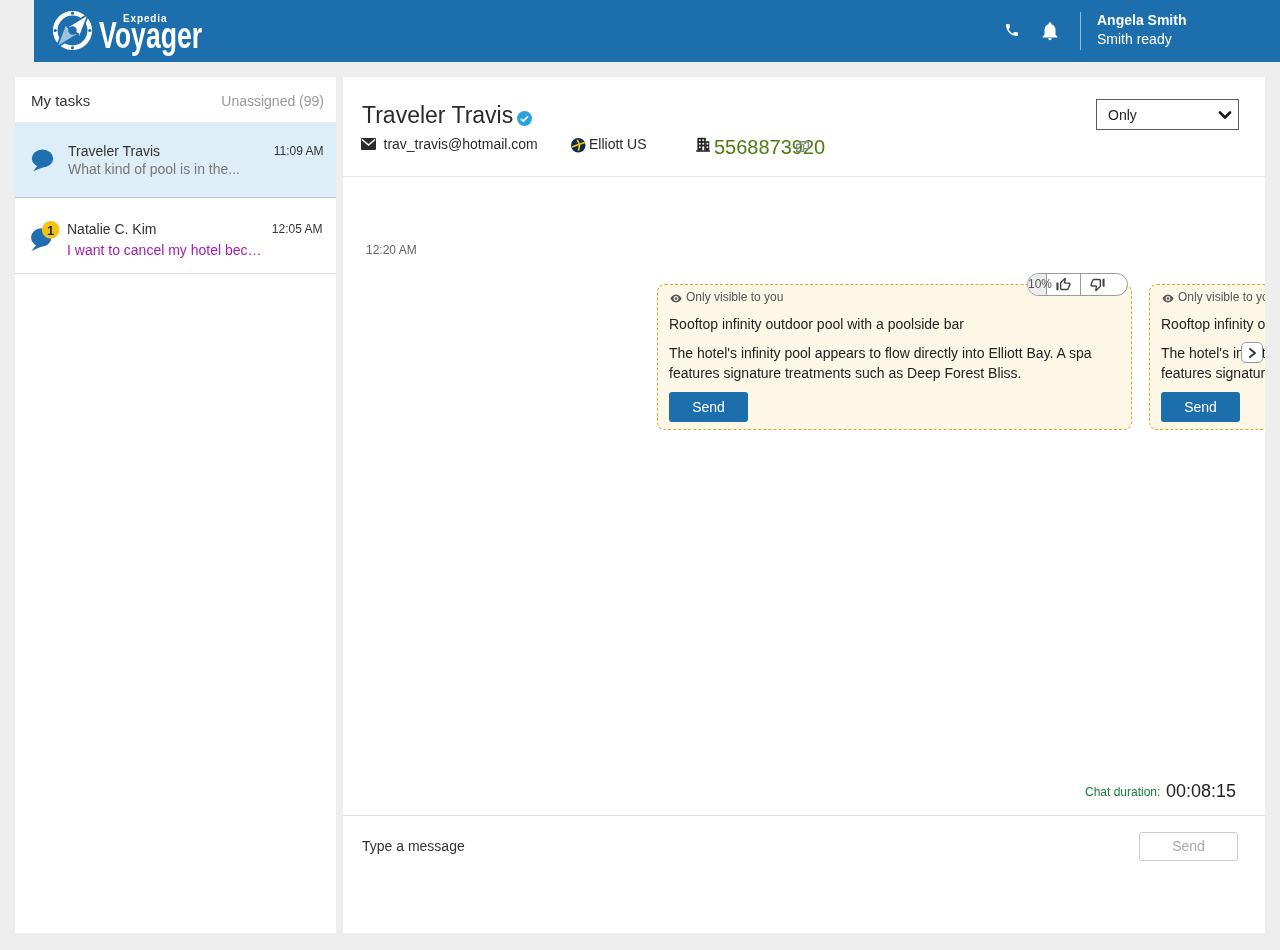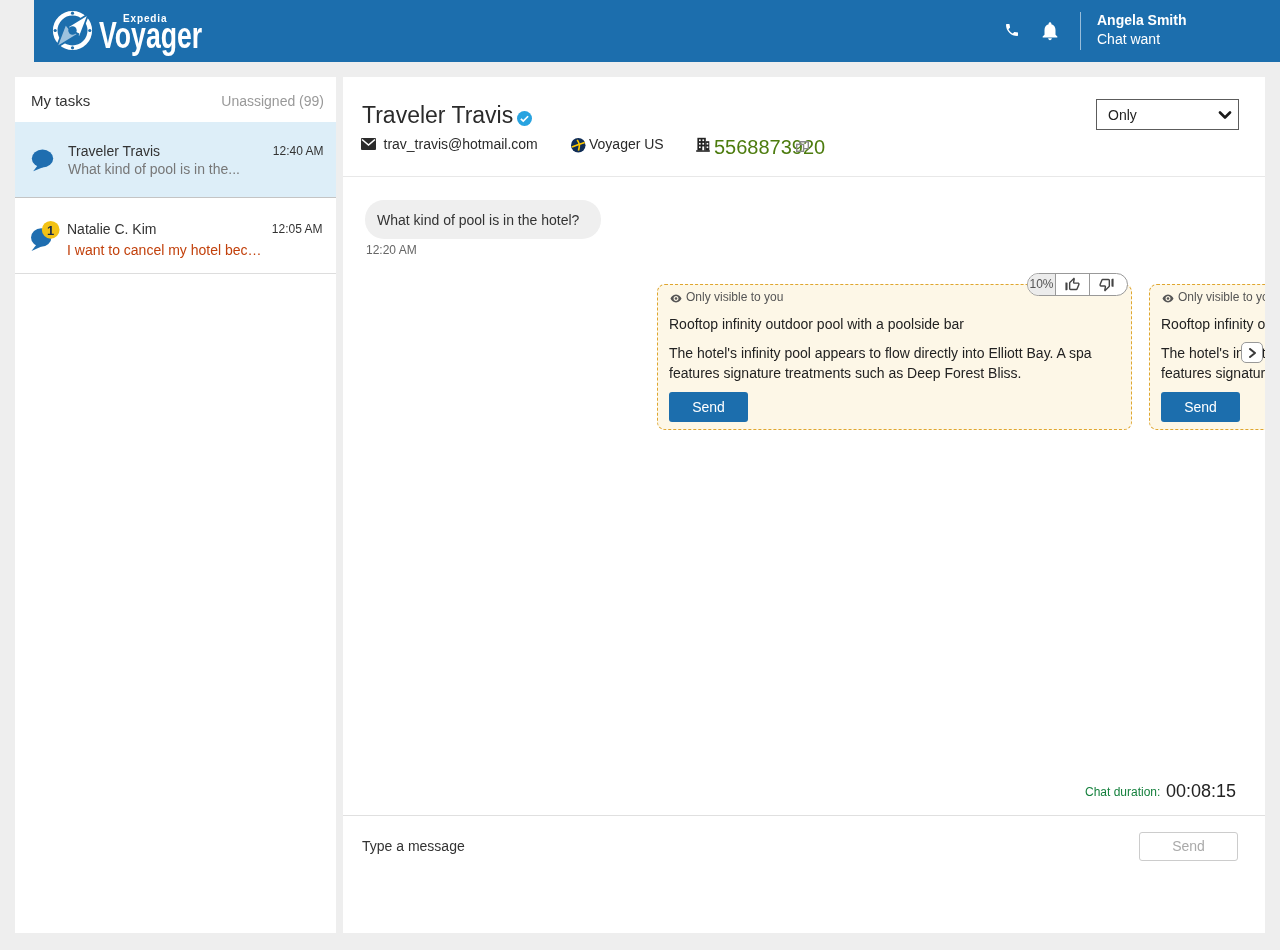--- a/index.html
+++ b/index.html
@@ -18,21 +18,21 @@
 
 #main { position:absolute; left:343px; top:77px; width:922px; height:856px; background:#fff; overflow:hidden; }
 #main-head { position:absolute; left:0; top:0; width:922px; height:100px; border-bottom:1px solid #e8e8e8; }
 #close-dd { position:absolute; left:753px; top:22px; width:143px; height:31px; border:1px solid #5c5c5c; background:#fff; }
 #msg-bubble { position:absolute; left:22px; top:123px; width:236px; height:39px; background:#efefef; border-radius:19px; }
 .card { position:absolute; top:207px; width:475px; height:146px; background:#fdf7e7; border:1px dashed #dfa62f; border-radius:8px; }
 #card1 { left:314px; }
 #card2 { left:806px; }
 .send-btn { position:absolute; width:79px; height:30px; background:#1c6ead; border-radius:3px; color:#fff; font-size:14px; text-align:center; line-height:30px; }
 #pill { position:absolute; left:684px; top:196px; width:101px; height:23px; background:#fff; border:1px solid #999; border-radius:11.5px; display:flex; overflow:hidden; }
-#pill-pct { width:28px; background:#ececec; border-right:1px solid #999; font-size:12px; color:#555; text-align:center; line-height:21px; }
+#pill-pct { width:19px; background:#ececec; border-right:1px solid #999; font-size:12px; color:#555; text-align:center; line-height:21px; }
 .pill-seg { width:33px; display:flex; align-items:center; justify-content:center; }
 #pill-sep { width:1px; background:#999; }
 #next-btn { position:absolute; left:898px; top:265px; width:22px; height:21px; background:#fff; border:1px solid #999; border-radius:5px; display:flex; align-items:center; justify-content:center; }
 #input-area { position:absolute; left:0; top:738px; width:922px; height:118px; border-top:1px solid #e0e0e0; }
 #send-dis { position:absolute; left:796px; top:16px; width:99px; height:29px; background:#fff; border:1px solid #ccc; border-radius:3px; color:#aaa; font-size:14px; text-align:center; line-height:27px; }
 </style>
 </head>
 <body>
 
 <div id="header">
@@ -50,50 +50,50 @@
   <div class="abs" style="left:65px;top:18px;color:#fff;font-size:36px;font-weight:bold;transform:scaleX(0.74);transform-origin:0 0;">Voyager</div>
 
   <svg class="abs" style="left:970px;top:22px" width="16" height="16" viewBox="0 0 24 24" fill="#fff">
     <path d="M6.62 10.79c1.44 2.83 3.76 5.14 6.59 6.59l2.2-2.2c.27-.27.67-.36 1.02-.24 1.12.37 2.33.57 3.57.57.55 0 1 .45 1 1V20c0 .55-.45 1-1 1-9.39 0-17-7.61-17-17 0-.55.45-1 1-1h3.5c.55 0 1 .45 1 1 0 1.25.2 2.45.57 3.57.11.35.03.74-.24 1.02l-2.2 2.2z"></path>
   </svg>
   <svg class="abs" style="left:1004.5px;top:19.5px" width="22" height="22" viewBox="0 0 24 24" fill="#fff">
     <path d="M12 22c1.1 0 2-.9 2-2h-4c0 1.1.89 2 2 2zm6-6v-5c0-3.07-1.64-5.64-4.5-6.32V4c0-.83-.67-1.5-1.5-1.5s-1.5.67-1.5 1.5v.68C7.63 5.36 6 7.92 6 11v5l-2 2v1h16v-1l-2-2z"></path>
   </svg>
   <div id="hdr-divider"></div>
   <div class="abs" style="left:1063px;top:13px;color:#fff;font-size:14px;font-weight:bold">Angela Smith</div>
-  <div class="abs" style="left:1063px;top:32px;color:#fff;font-size:14px">Chat want</div>
+  <div class="abs" style="left:1063px;top:32px;color:#fff;font-size:14px">Smith ready</div>
   <svg class="abs" style="left:1254px;top:35px" width="12" height="9" viewBox="0 0 13 9" fill="none">
     <path d="M1.5 1.5 L6.5 6.5 L11.5 1.5" stroke="#fff" stroke-width="2.6" stroke-linecap="round" stroke-linejoin="round"></path>
   </svg>
 </div>
 
 <div id="sidebar">
   <div class="abs" style="left:16px;top:16px;font-size:15px;color:#333">My tasks</div>
   <div class="abs" style="right:12px;top:17px;font-size:14px;color:#999">Unassigned (99)</div>
 
   <div id="row1">
     <svg class="abs" style="left:16px;top:27px" width="24" height="24" viewBox="0 0 24 24">
       <ellipse cx="11.5" cy="9.5" rx="10.7" ry="8.9" fill="#1f6eb0"></ellipse>
       <path d="M7 16 L2.2 22.3 L12 18.2 Z" fill="#1f6eb0"></path>
     </svg>
     <div class="abs" style="left:53px;top:22px;font-size:14px;color:#333">Traveler Travis</div>
-    <div class="abs" style="right:12.5px;top:22.5px;font-size:12px;color:#333">12:40 AM</div>
+    <div class="abs" style="right:12.5px;top:22.5px;font-size:12px;color:#333">11:09 AM</div>
     <div class="abs" style="left:53px;top:40px;font-size:14px;color:#777">What kind of pool is in the...</div>
   </div>
 
   <div id="row2">
     <svg class="abs" style="left:15px;top:22px" width="30" height="32" viewBox="0 0 30 32">
       <ellipse cx="11.2" cy="17.5" rx="10.2" ry="9.3" fill="#1f6eb0"></ellipse>
       <path d="M6.5 24.5 L1.5 31 L11.5 26.5 Z" fill="#1f6eb0"></path>
       <circle cx="20.7" cy="9.8" r="8.85" fill="#f3c215"></circle>
       <text x="20.7" y="14.5" font-size="13" font-weight="bold" fill="#1b2b4a" text-anchor="middle" font-family="Liberation Sans, sans-serif">1</text>
     </svg>
     <div class="abs" style="left:52px;top:24px;font-size:14px;font-weight:normal;color:#333">Natalie C. Kim</div>
     <div class="abs" style="right:13.5px;top:24.5px;font-size:12px;color:#333">12:05 AM</div>
-    <div class="abs" style="left:52px;top:44.5px;font-size:14px;color:#c2410c">I want to cancel my hotel bec…</div>
+    <div class="abs" style="left:52px;top:44.5px;font-size:14px;color:#a21caf">I want to cancel my hotel bec…</div>
   </div>
 </div>
 
 <div id="main">
   <div id="main-head">
     <div class="abs" style="left:19px;top:26.5px;font-size:23px;color:#2b2b2b">Traveler Travis</div>
     <svg class="abs" style="left:174px;top:34px" width="15" height="15" viewBox="0 0 24 24">
       <circle cx="12" cy="12" r="12" fill="#28a3e0"></circle>
       <path d="M6.2 12.6 L10 16.2 L17.8 8.4" stroke="#fff" stroke-width="2.8" fill="none"></path>
     </svg>
@@ -102,21 +102,21 @@
       <rect x="0" y="0" width="15" height="12" rx="1" fill="#2b2b2b"></rect>
       <path d="M1 1.5 L7.5 7 L14 1.5" stroke="#fff" stroke-width="1.6" fill="none"></path>
     </svg>
     <div class="abs" style="left:40.5px;top:60px;font-size:14px;color:#2b2b2b">trav_travis@hotmail.com</div>
 
     <svg class="abs" style="left:228px;top:61px" width="14.5" height="14.5" viewBox="0 0 24 24">
       <circle cx="12" cy="12" r="12" fill="#0f2c55"></circle>
       <path d="M1.5 15 C8 12.5 15 10 22.8 7.6" stroke="#fdc800" stroke-width="2.7" fill="none"></path>
       <path d="M10.3 3.2 C12.3 6.5 13.6 9 13.9 11.2 C14.2 13.6 13.3 17 12.4 20.8" stroke="#fdc800" stroke-width="2.7" fill="none"></path>
     </svg>
-    <div class="abs" style="left:246px;top:60px;font-size:14px;color:#2b2b2b">Voyager US</div>
+    <div class="abs" style="left:246px;top:60px;font-size:14px;color:#2b2b2b">Elliott US</div>
 
     <svg class="abs" style="left:353px;top:60px" width="14" height="15" viewBox="0 0 14 15">
       <rect x="1.4" y="0.8" width="8.4" height="12.6" fill="#222"></rect>
       <rect x="9.8" y="4.2" width="3.5" height="9.2" fill="#222"></rect>
       <rect x="0.2" y="13.2" width="13.6" height="1.6" fill="#222"></rect>
       <g fill="#fff">
         <rect x="3" y="2.4" width="1.7" height="1.7"></rect>
           <rect x="6.4" y="2.4" width="1.7" height="1.7"></rect>
         <rect x="3" y="5.9" width="1.7" height="1.7"></rect>
           <rect x="6.4" y="5.9" width="1.7" height="1.7"></rect>
@@ -133,23 +133,20 @@
     </svg>
 
     <div id="close-dd">
       <div class="abs" style="left:11px;top:8px;font-size:14px;color:#222">Only</div>
       <svg class="abs" style="left:121px;top:11px" width="14" height="9" viewBox="0 0 14 9" fill="none">
         <path d="M2 1.5 L7 6.5 L12 1.5" stroke="#1b1b1b" stroke-width="2.6" stroke-linecap="round" stroke-linejoin="round"></path>
       </svg>
     </div>
   </div>
 
-  <div id="msg-bubble">
-    <div class="abs" style="left:12px;top:13px;font-size:14px;color:#333">What kind of pool is in the hotel?</div>
-  </div>
   <div class="abs" style="left:23px;top:167px;font-size:12px;color:#666">12:20 AM</div>
 
   <div class="card" id="card1">
     <svg class="abs" style="left:12px;top:8.5px" width="12" height="9" viewBox="0 0 24 18">
       <path d="M12 1 C6 1 2.2 6 1 9 C2.2 12 6 17 12 17 C18 17 21.8 12 23 9 C21.8 6 18 1 12 1 Z M12 14 C9.2 14 7 11.8 7 9 C7 6.2 9.2 4 12 4 C14.8 4 17 6.2 17 9 C17 11.8 14.8 14 12 14 Z" fill="#555"></path>
       <circle cx="12" cy="9" r="2.6" fill="#555"></circle>
     </svg>
     <div class="abs" style="left:28px;top:6px;font-size:12px;color:#555">Only visible to you</div>
     <div class="abs" style="left:11px;top:31.5px;font-size:14px;color:#222">Rooftop infinity outdoor pool with a poolside bar</div>
     <div class="abs" style="left:11px;top:57.5px;font-size:14px;color:#222;line-height:20px;white-space:normal;width:448px">The hotel's infinity pool appears to flow directly into Elliott Bay. A spa features signature treatments such as Deep Forest Bliss.</div>

